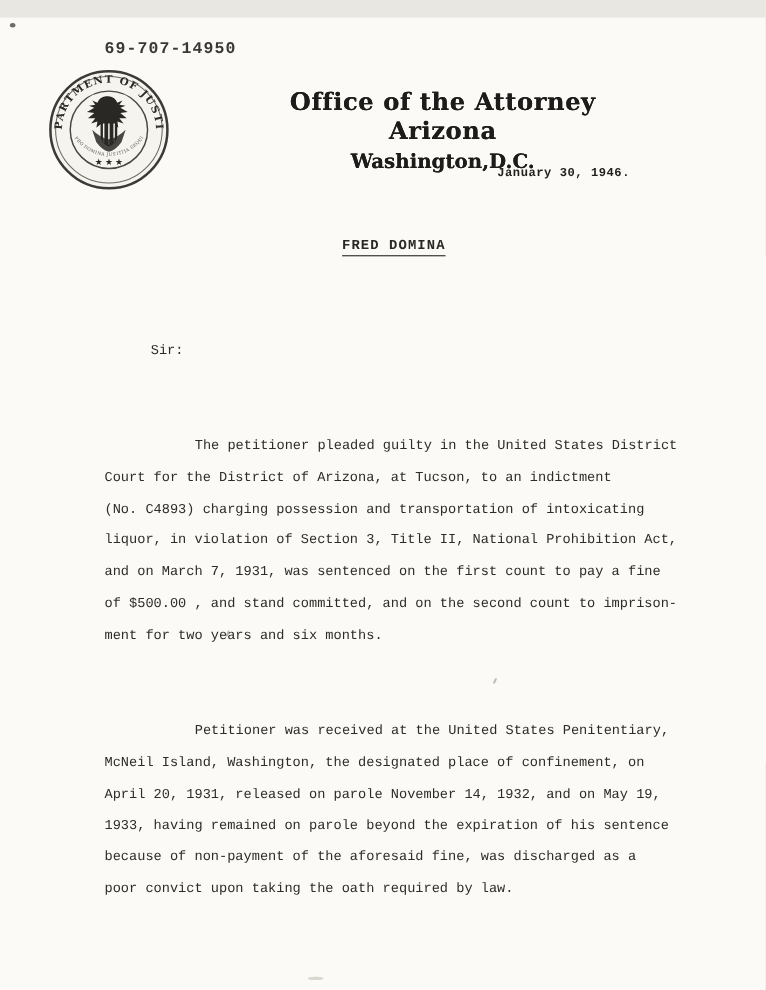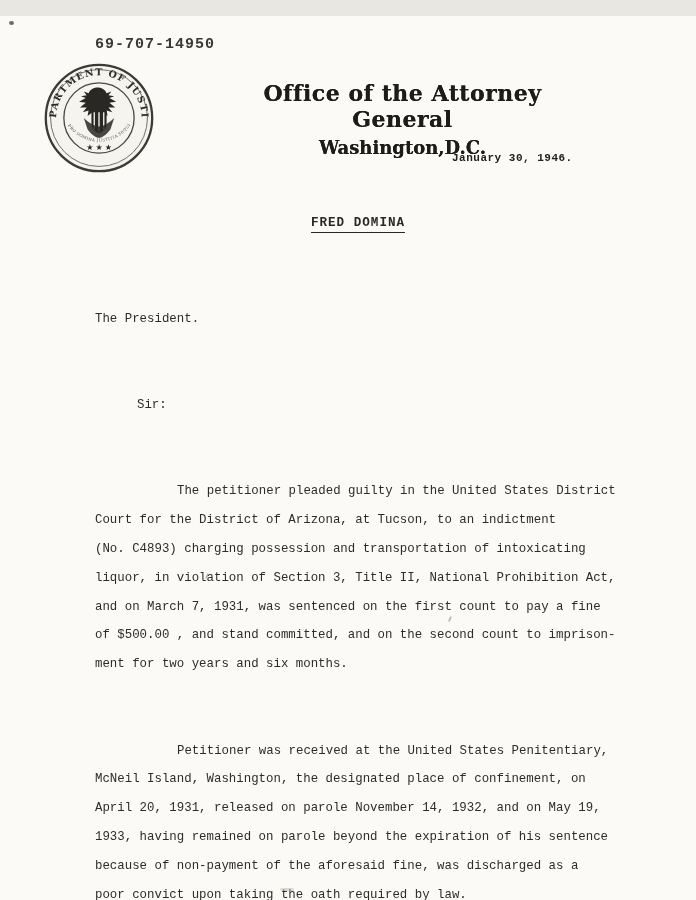--- a/index.html
+++ b/index.html
@@ -69,33 +69,32 @@
     <g fill="#2a2824">
       <path d="M60 28 q6 1 8 6 l5 -2 -3 4 6 1 -5 2 7 4 -7 1 6 5 -7 0 4 5 -6 -2 1 6 -5 -4 -2 6 -3 -5 -4 5 -2 -6 -5 4 1 -6 -6 2 4 -5 -7 0 6 -5 -7 -1 7 -4 -5 -2 6 -1 -3 -4 5 2 q2 -5 8 -6 z"></path>
       <path d="M52 52 h16 v14 q0 7 -8 10 q-8 -3 -8 -10 z"></path>
       <path d="M55 54 v18 M60 54 v20 M65 54 v18" stroke="#f6f4ef" stroke-width="1.4" fill="none"></path>
       <path d="M44 60 q8 8 16 9 q8 -1 16 -9 l-4 12 q-6 8 -12 9 q-6 -1 -12 -9 z" opacity="0.85"></path>
     </g>
     <text x="60" y="94" text-anchor="middle" font-size="8.5" fill="#2a2824">★ ★ ★</text>
   </svg>
 
   <div class="letterhead">
-    <div class="office">Office of the Attorney General</div>
+    <div class="office">Office of the Attorney Arizona</div>
     <div class="city">Washington,D.C.</div>
   </div>
 
   <div class="date-line tw">January 30, 1946.</div>
 
 
   <div class="pet-name tw">
     <span>FRED DOMINA</span>
   </div>
 
   <div class="body-block tw">
-    <p class="addressee">The President.</p>
     <p class="greeting">Sir:</p>
     <p class="para">The petitioner pleaded guilty in the United States District
 Court for the District of Arizona, at Tucson, to an indictment
 (No. C4893) charging possession and transportation of intoxicating
 liquor, in violation of Section 3, Title II, National Prohibition Act,
 and on March 7, 1931, was sentenced on the first count to pay a fine
 of $500.00 , and stand committed, and on the second count to imprison-
 ment for two years and six months.</p>
     <p class="para">Petitioner was received at the United States Penitentiary,
 McNeil Island, Washington, the designated place of confinement, on

